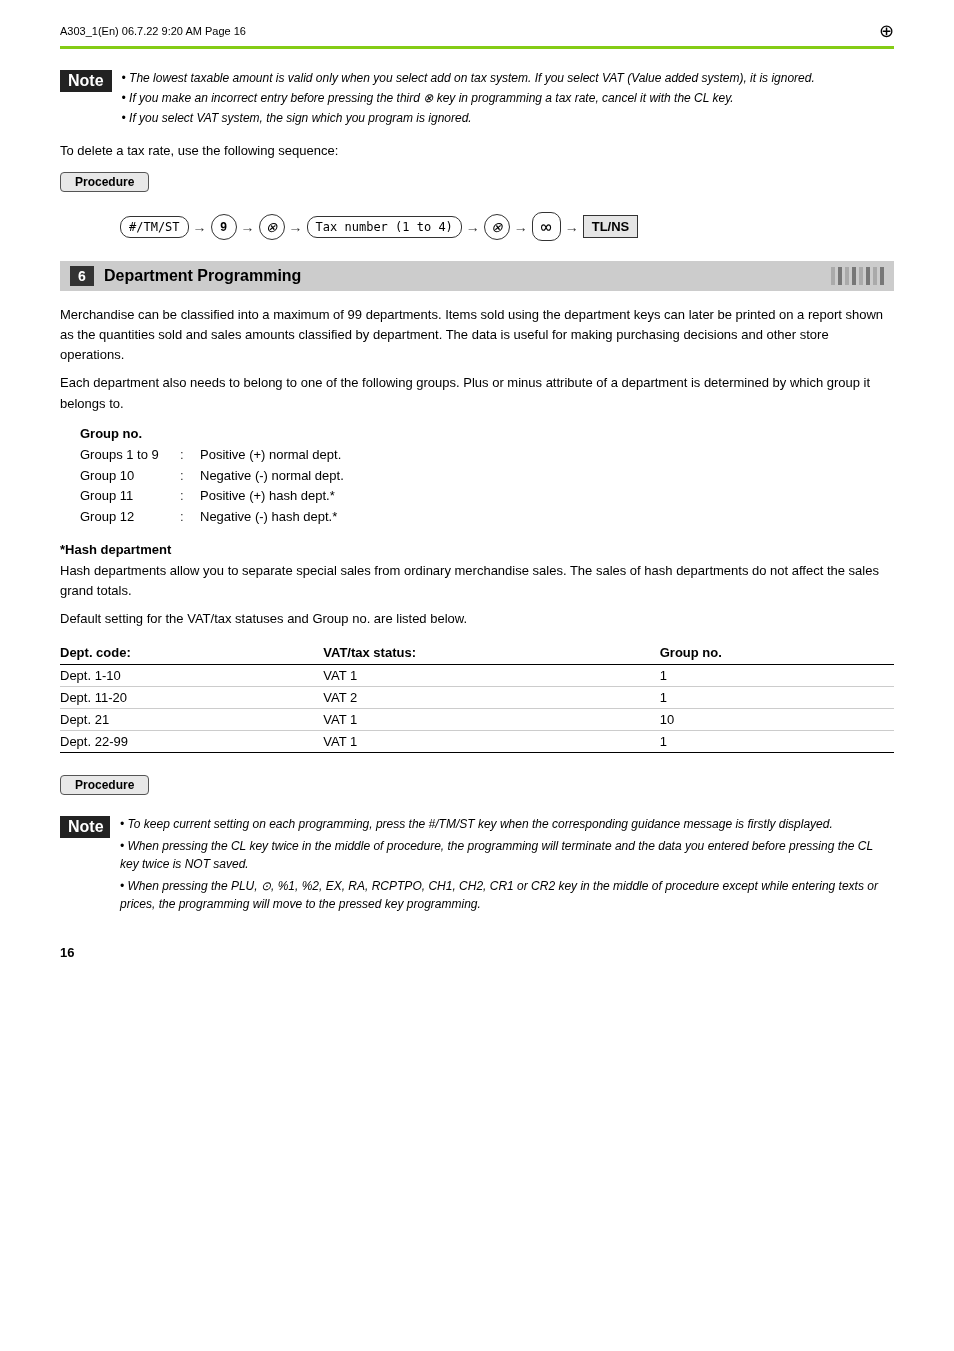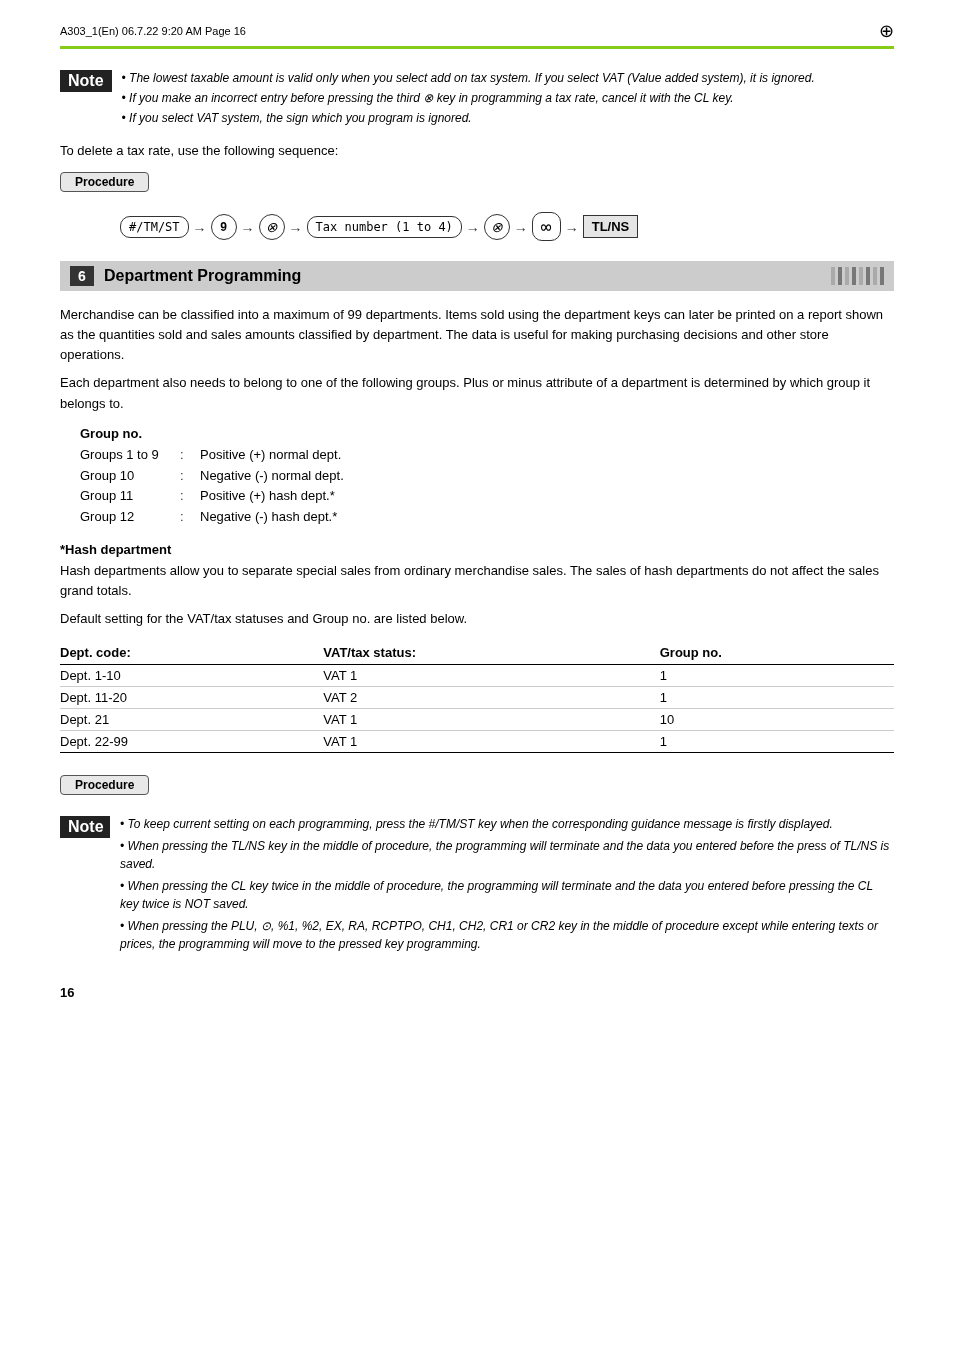--- a/index.html
+++ b/index.html
@@ -326,19 +326,18 @@
 </table>
 
 <div style="margin-top:16px;">
   <span class="procedure-badge">Procedure</span>
 </div>
 
 <div class="note-box" style="margin-top:10px;">
   <div class="note-label">Note</div>
   <div class="note-content">
     <p>• <span>To keep current setting on each programming, press the #/TM/ST key when the corresponding guidance message is firstly displayed.</span></p>
-    <p style="margin-top:4px;">• <span>When pressing the TL/NS key in the middle of procedure, the programming will terminate and the data you entered before the press of TL/NS is saved.</span></p>
     <p style="margin-top:4px;">• <span>When pressing the CL key twice in the middle of procedure, the programming will terminate and the data you entered before pressing the CL key twice is NOT saved.</span></p>
     <p style="margin-top:4px;">• <span>When pressing the PLU, ⊙, %1, %2, EX, RA, RCPTPO, CH1, CH2, CR1 or CR2 key in the middle of procedure except while entering texts or prices, the programming will move to the pressed key programming.</span></p>
   </div>
 </div>
 
 <div class="page-number" style="margin-top:30px;">16</div>
 
 </body></html>

